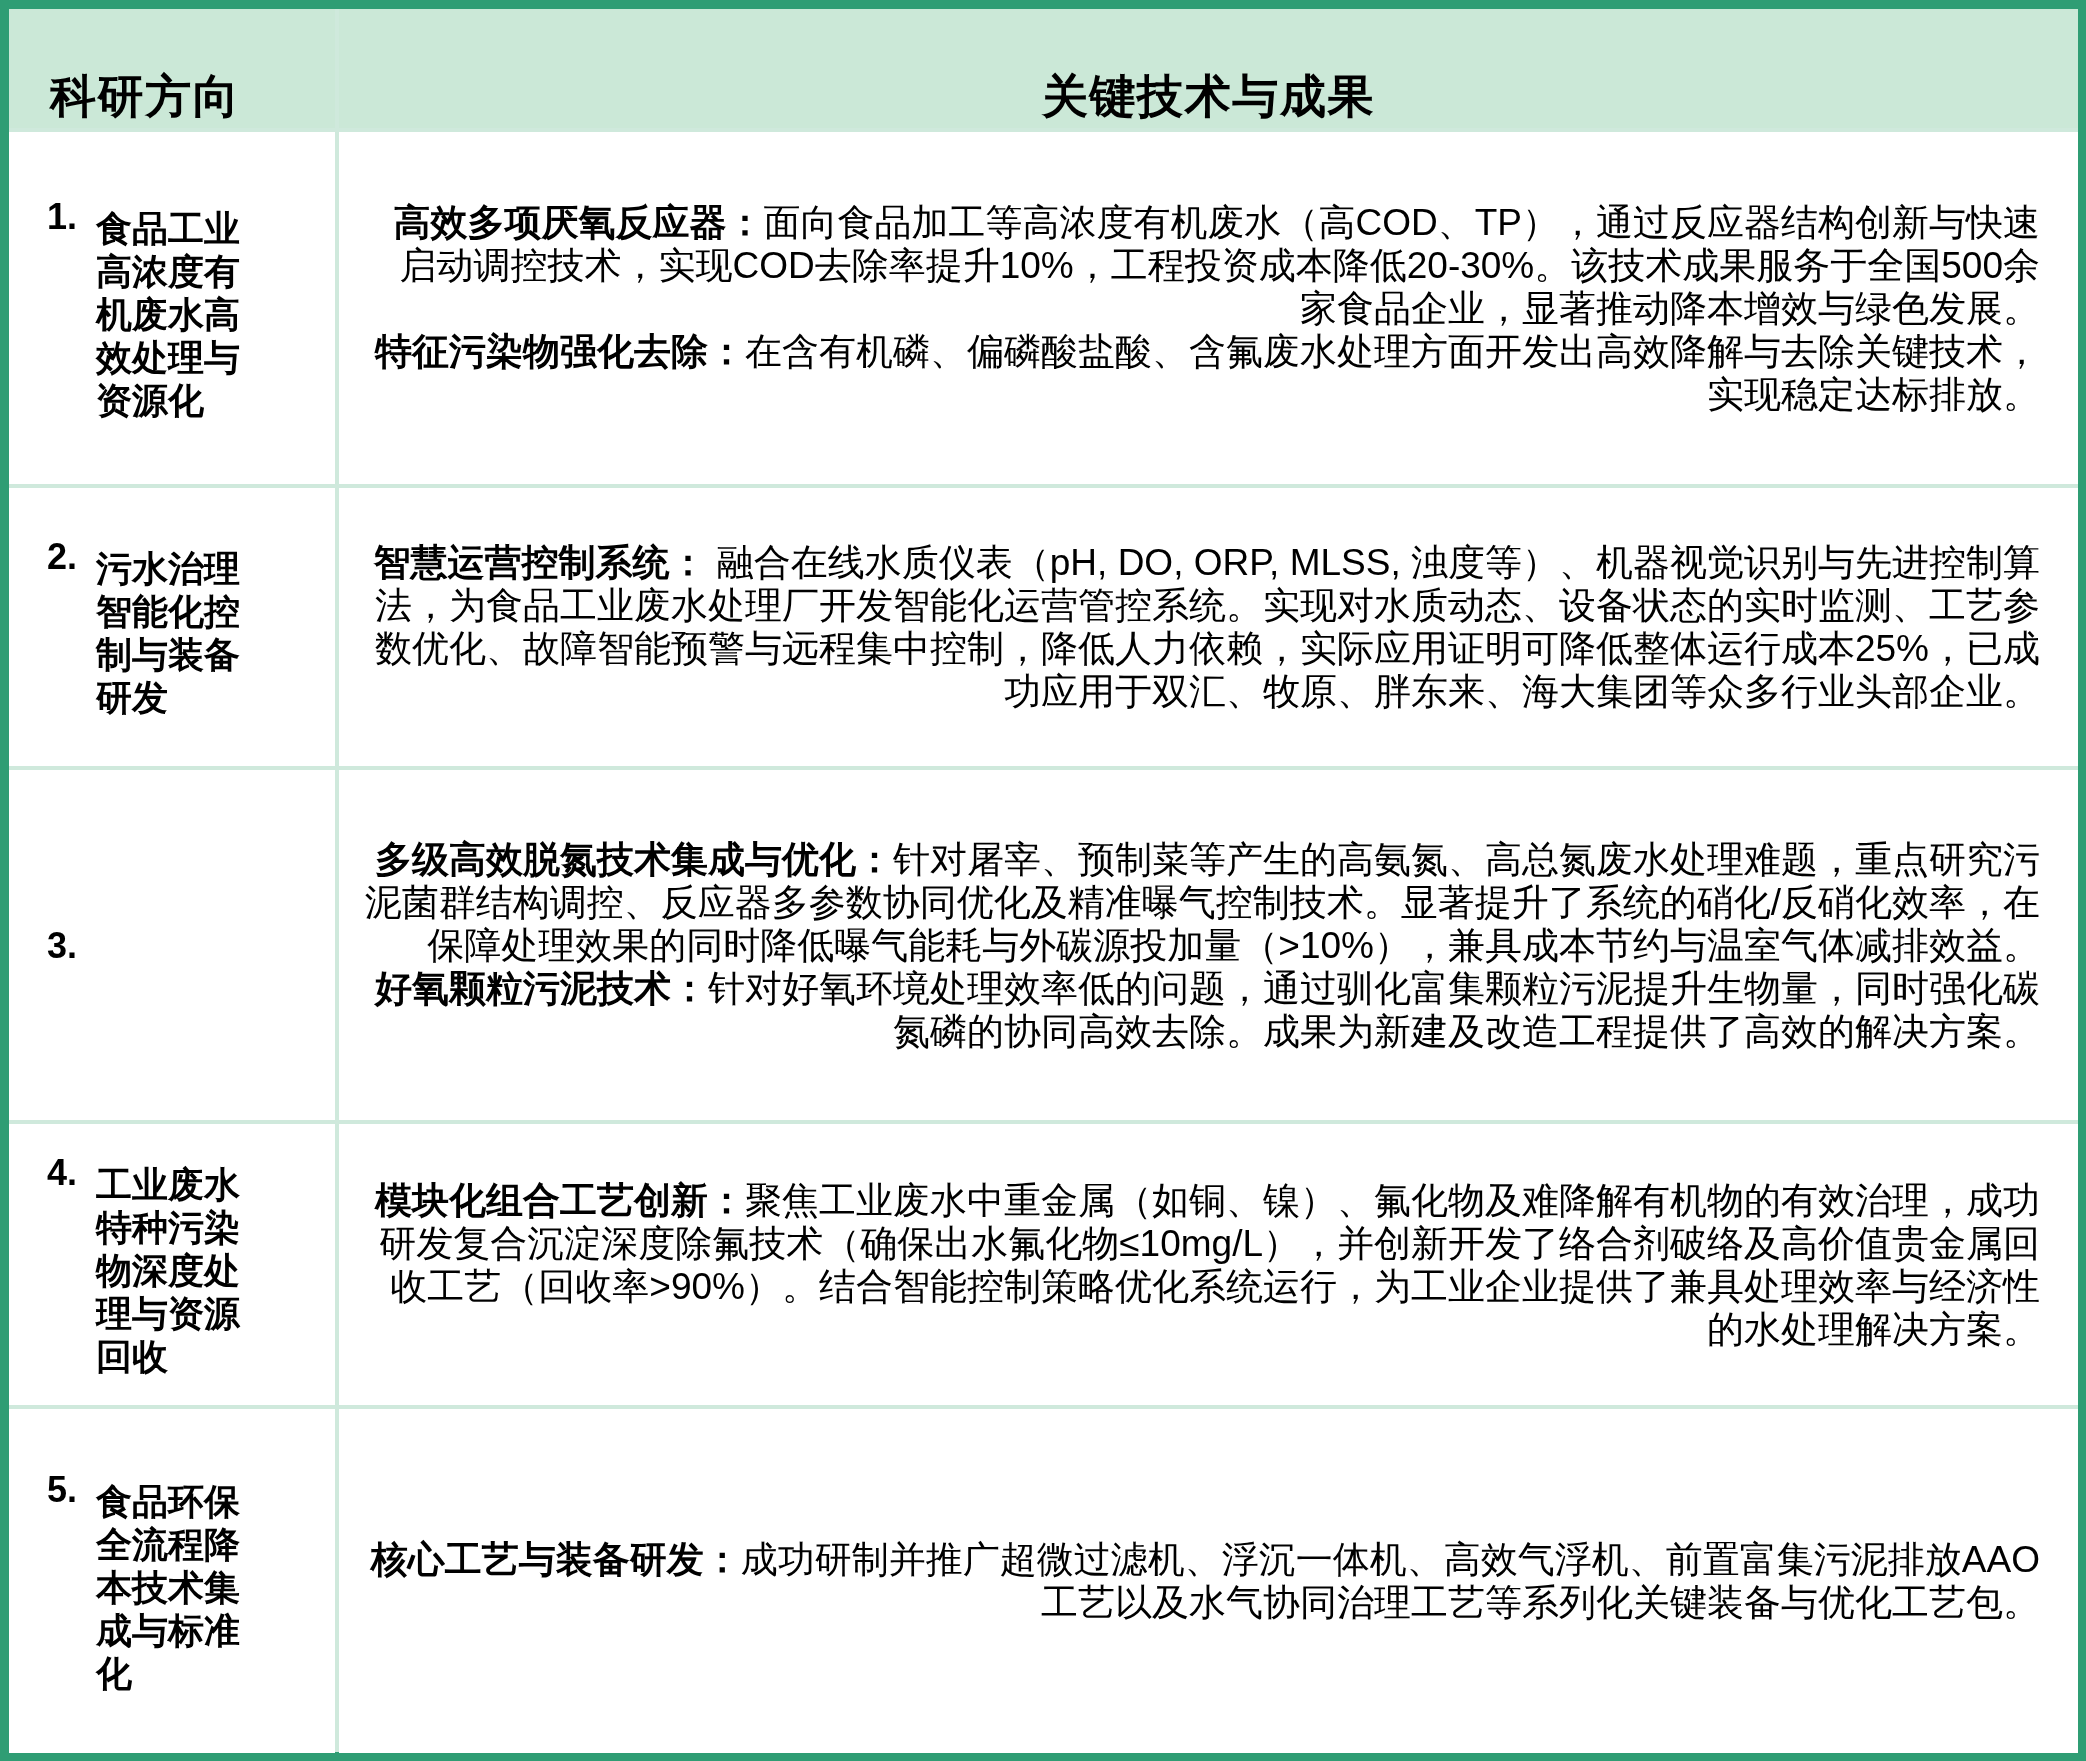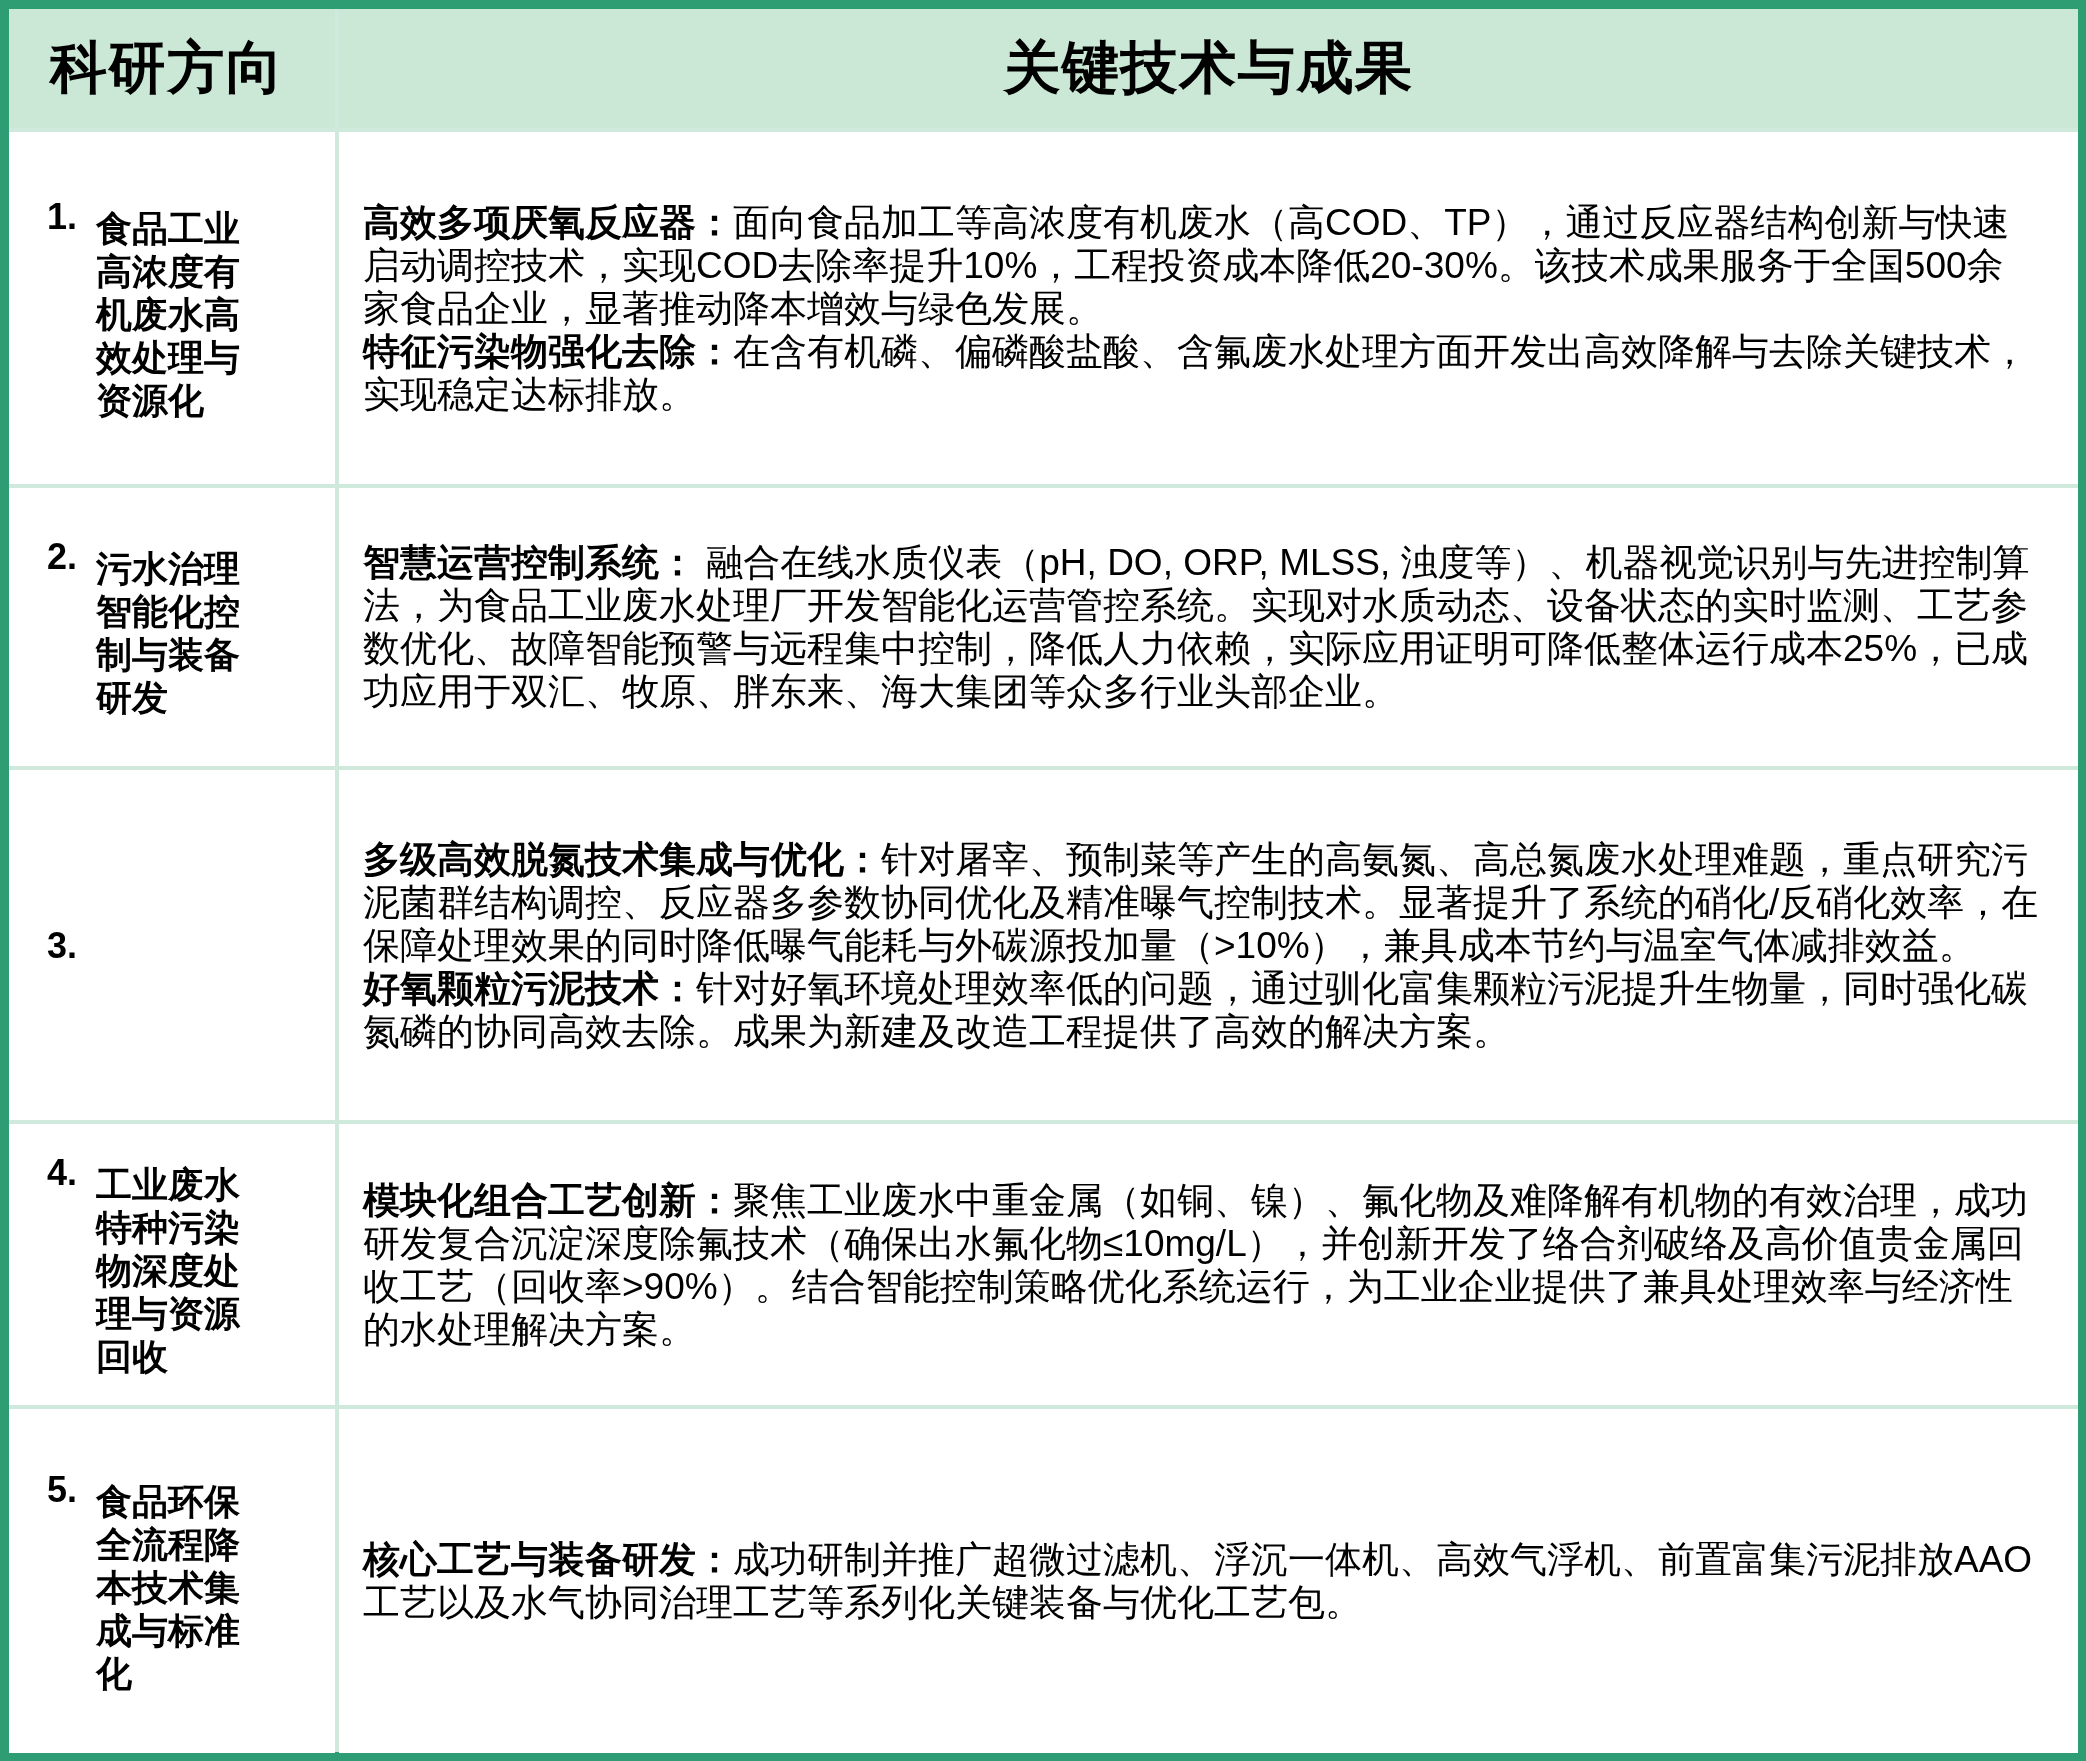--- a/index.html
+++ b/index.html
@@ -18,37 +18,37 @@
   }
   .tbl{
     width:100%;height:100%;display:grid;
     grid-template-columns:326px 1fr;
     grid-template-rows:119px 352px 278px 350px 281px 344px;
     gap:4px;
   }
   .cell{background:var(--cell-bg);box-sizing:border-box;overflow:hidden;}
   .hcell{
     background:var(--header-bg);
-    display:flex;align-items:center;justify-content:center;
-    font-size:57px;font-weight:700;letter-spacing:1.6px;
+    display:flex;align-items:flex-end;justify-content:center;
+    font-size:46px;font-weight:700;letter-spacing:1.6px;
   }
   .hcell.hleft{justify-content:flex-start;padding-left:41px;}
   .left{
     display:flex;align-items:center;
     padding-left:38px;
   }
   .dir{display:flex;align-items:flex-start;font-weight:700;font-size:36px;line-height:43px;}
   .num{width:49px;flex:0 0 49px;}
   .dir-text{width:158px;margin-top:12px;}
   .right{
     display:flex;flex-direction:column;justify-content:center;
     padding:19px 38px 19px 24px;
     font-size:37px;line-height:43px;
   }
-  .para{margin:0;text-align:left;}
+  .para{margin:0;text-align:right;}
   .para.gap{}
   .ttl{font-weight:700;}
   .bd{font-weight:400;}
 </style>
 </head>
 <body>
 
 <div class="page">
   <div class="tbl">
 

